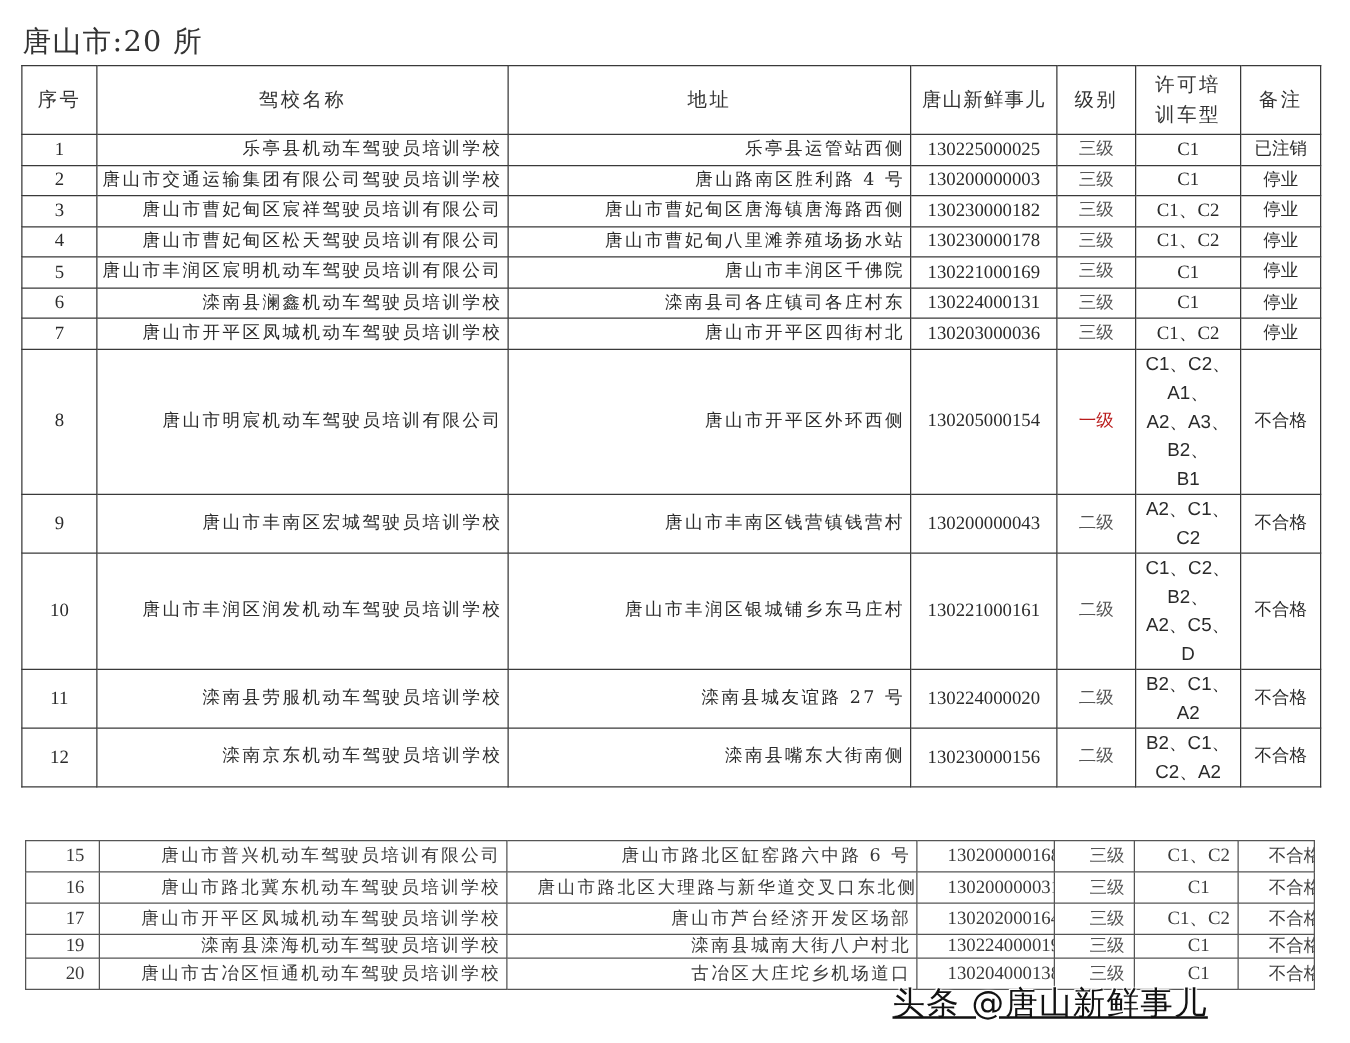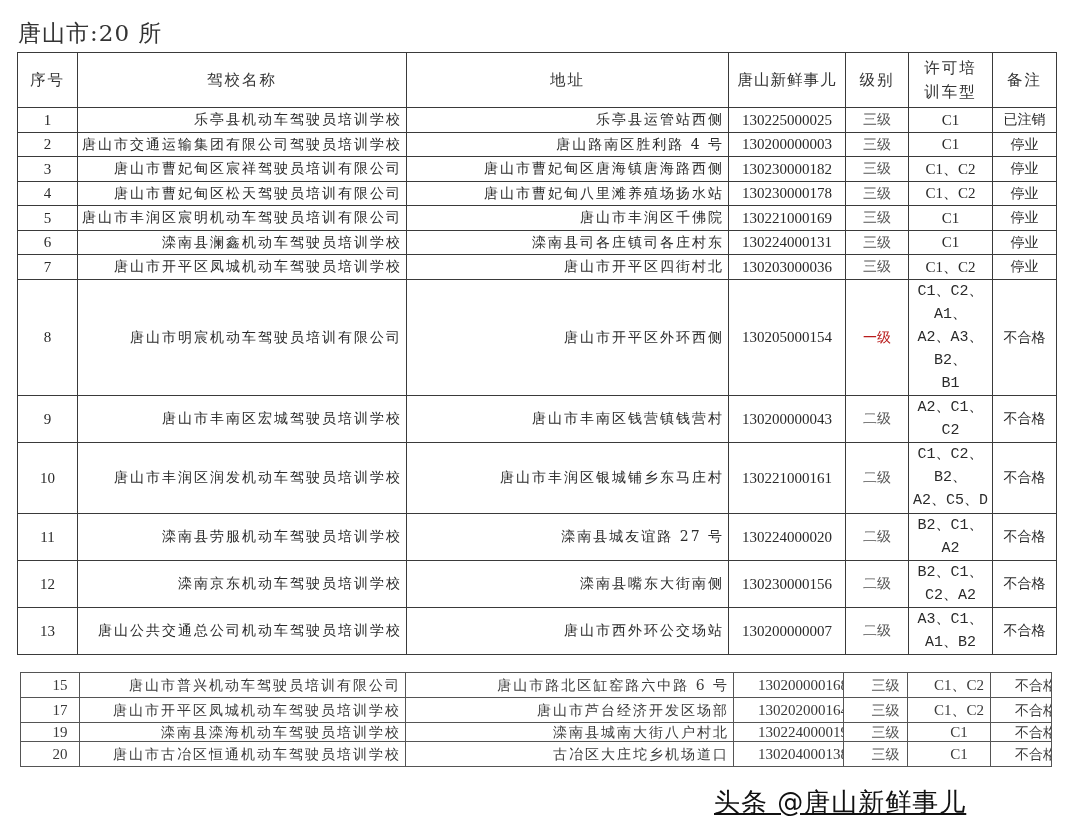--- a/index.html
+++ b/index.html
@@ -12,21 +12,21 @@
   }
   table { border-collapse:collapse; position:absolute; table-layout:fixed; }
   td, th {
     border:1.3px solid #3a3a3a; padding:0 4px; font-weight:normal; font-size:14px;
     overflow:hidden; white-space:nowrap; line-height:1.2;
   }
   th { font-size:15.5px; letter-spacing:2px; color:#333; }
   td.c { text-align:center; }
   td.l { text-align:right; letter-spacing:2px; }
   td.num { text-align:center; letter-spacing:0; font-family:"Liberation Serif","DejaVu Serif",serif; font-size:15px; }
-  td.wrap { white-space:normal; line-height:23px; font-family:Liberation Mono, monospace; font-size:15px; }
+  td.wrap { white-space:normal; line-height:23px; font-family:Liberation Sans, sans-serif; font-size:15px; }
   #t1 { left:17px; top:52px; width:1039px; }
   #t2 { left:20px; top:672px; width:1031px; }
   #t2 td { border-color:#555; color:#3a3a3a;padding-left:24px; }
   .watermark {
     position:absolute; left:714px; top:785px; font-size:26px; color:#111;
     font-family:"DejaVu Sans","Liberation Sans",sans-serif; letter-spacing:1px;
     text-shadow: 0 0 2px #fff, 0 0 3px #fff, 1px 1px 0 #fff, -1px -1px 0 #fff;
     text-decoration: underline;
   }
   .gap { position:absolute; left:0; top:665px; width:1080px; height:7px; background:#fff; }
@@ -178,32 +178,20 @@
         <td class="l">滦南京东机动车驾驶员培训学校</td>
         <td class="l">滦南县嘴东大街南侧</td>
         <td class="num">130230000156</td>
         <td class="c" style="color: rgb(85, 85, 85);">二级</td>
         <td class="c wrap">
           <div>B2、C1、</div>
           <div>C2、A2</div>
         </td>
         <td class="c">不合格</td>
       </tr>
-      <tr style="height: 45px;">
-        <td class="c num">13</td>
-        <td class="l">唐山公共交通总公司机动车驾驶员培训学校</td>
-        <td class="l">唐山市西外环公交场站</td>
-        <td class="num">130200000007</td>
-        <td class="c" style="color: rgb(85, 85, 85);">二级</td>
-        <td class="c wrap">
-          <div>A3、C1、</div>
-          <div>A1、B2</div>
-        </td>
-        <td class="c">不合格</td>
-      </tr>
     </tbody>
 </table>
 
 <div class="gap"></div>
 
 <table id="t2">
   <colgroup>
     <col style="width:59px">
       <col style="width:326px">
       <col style="width:328px">
@@ -216,20 +204,29 @@
       <tr style="height: 25px;">
         <td class="c num">15</td>
         <td class="l">唐山市普兴机动车驾驶员培训有限公司</td>
         <td class="l">唐山市路北区缸窑路六中路 6 号</td>
         <td class="num">130200000168</td>
         <td class="c" style="color: rgb(85, 85, 85);">三级</td>
         <td class="c num">C1、C2</td>
         <td class="c">不合格</td>
       </tr>
       <tr style="height: 25px;">
+        <td class="c num">16</td>
+        <td class="l">唐山市路北冀东机动车驾驶员培训学校</td>
+        <td class="l">唐山市路北区大理路与新华道交叉口东北侧</td>
+        <td class="num">130200000031</td>
+        <td class="c" style="color: rgb(85, 85, 85);">三级</td>
+        <td class="c num">C1</td>
+        <td class="c">不合格</td>
+      </tr>
+      <tr style="height: 25px;">
         <td class="c num">17</td>
         <td class="l">唐山市开平区凤城机动车驾驶员培训学校</td>
         <td class="l">唐山市芦台经济开发区场部</td>
         <td class="num">130202000164</td>
         <td class="c" style="color: rgb(85, 85, 85);">三级</td>
         <td class="c num">C1、C2</td>
         <td class="c">不合格</td>
       </tr>
       <tr style="height: 18px;">
         <td class="c num">19</td>

